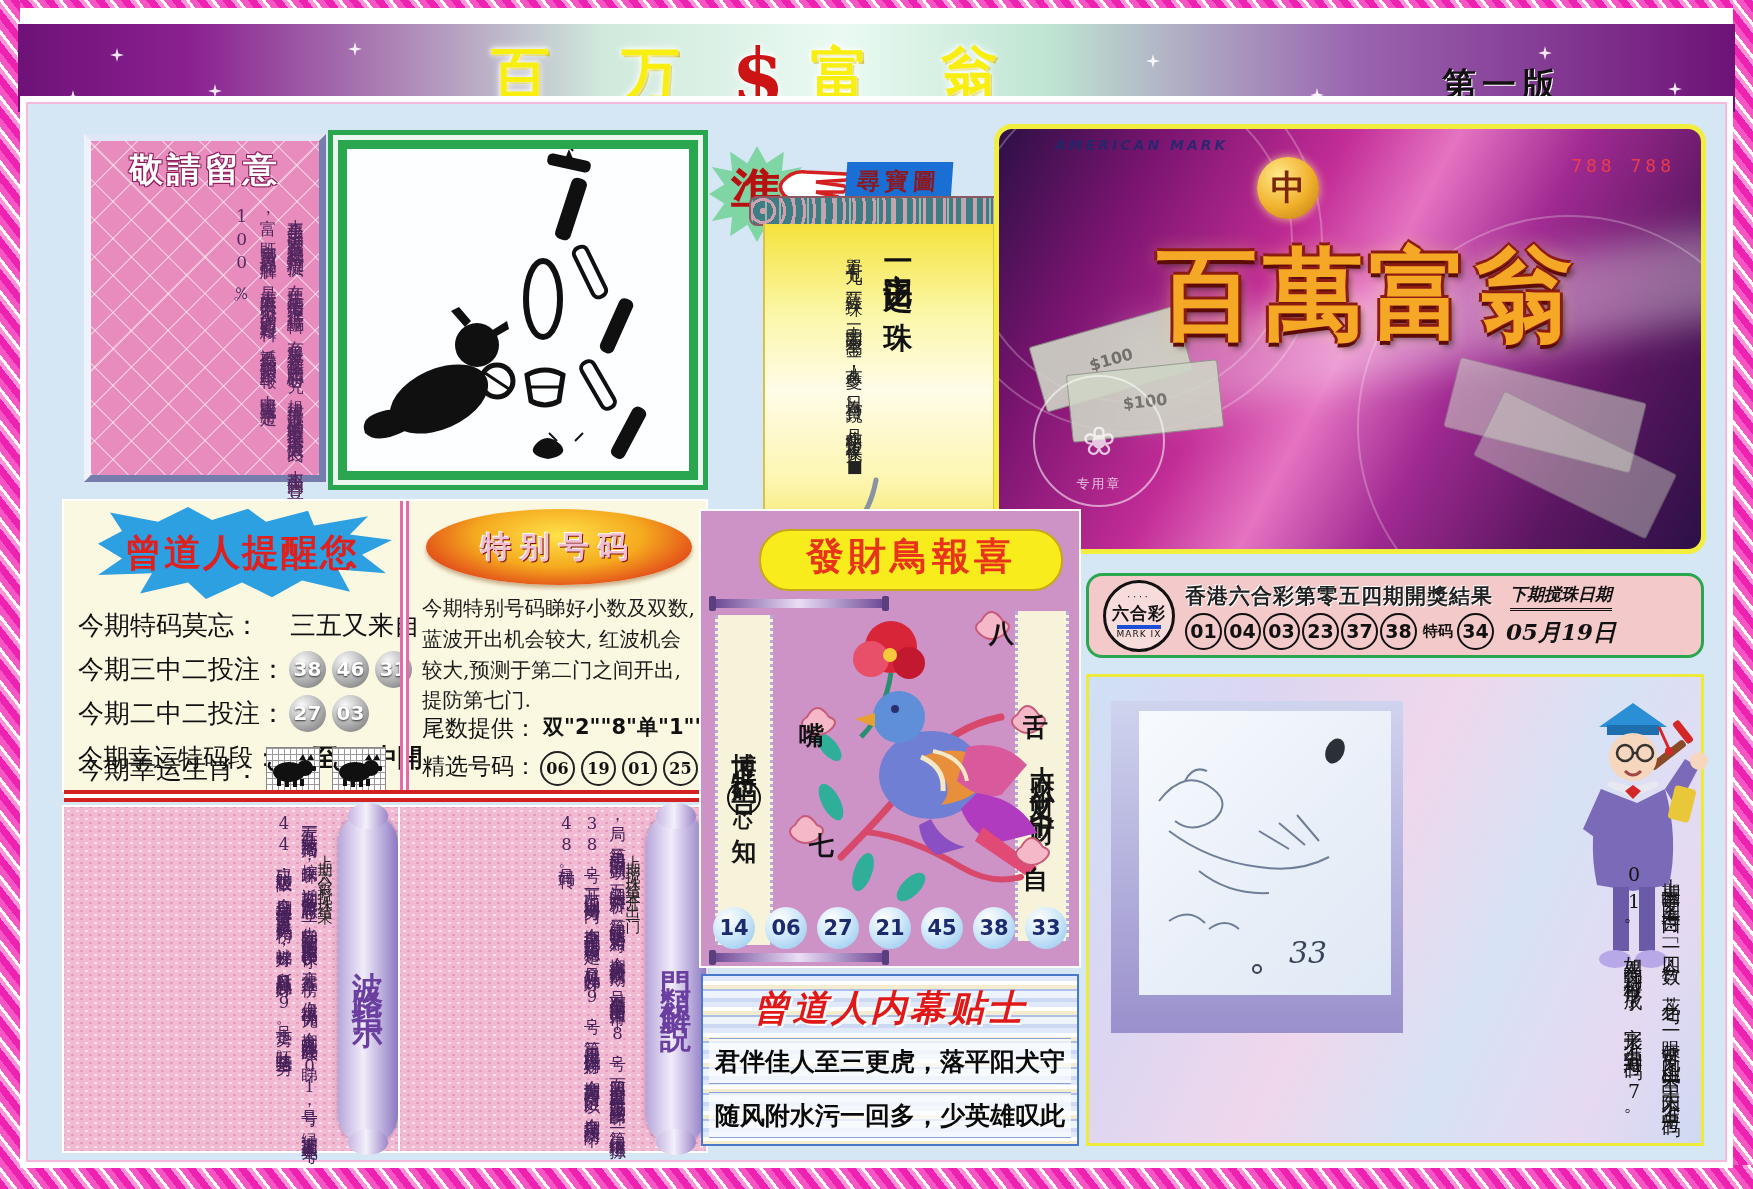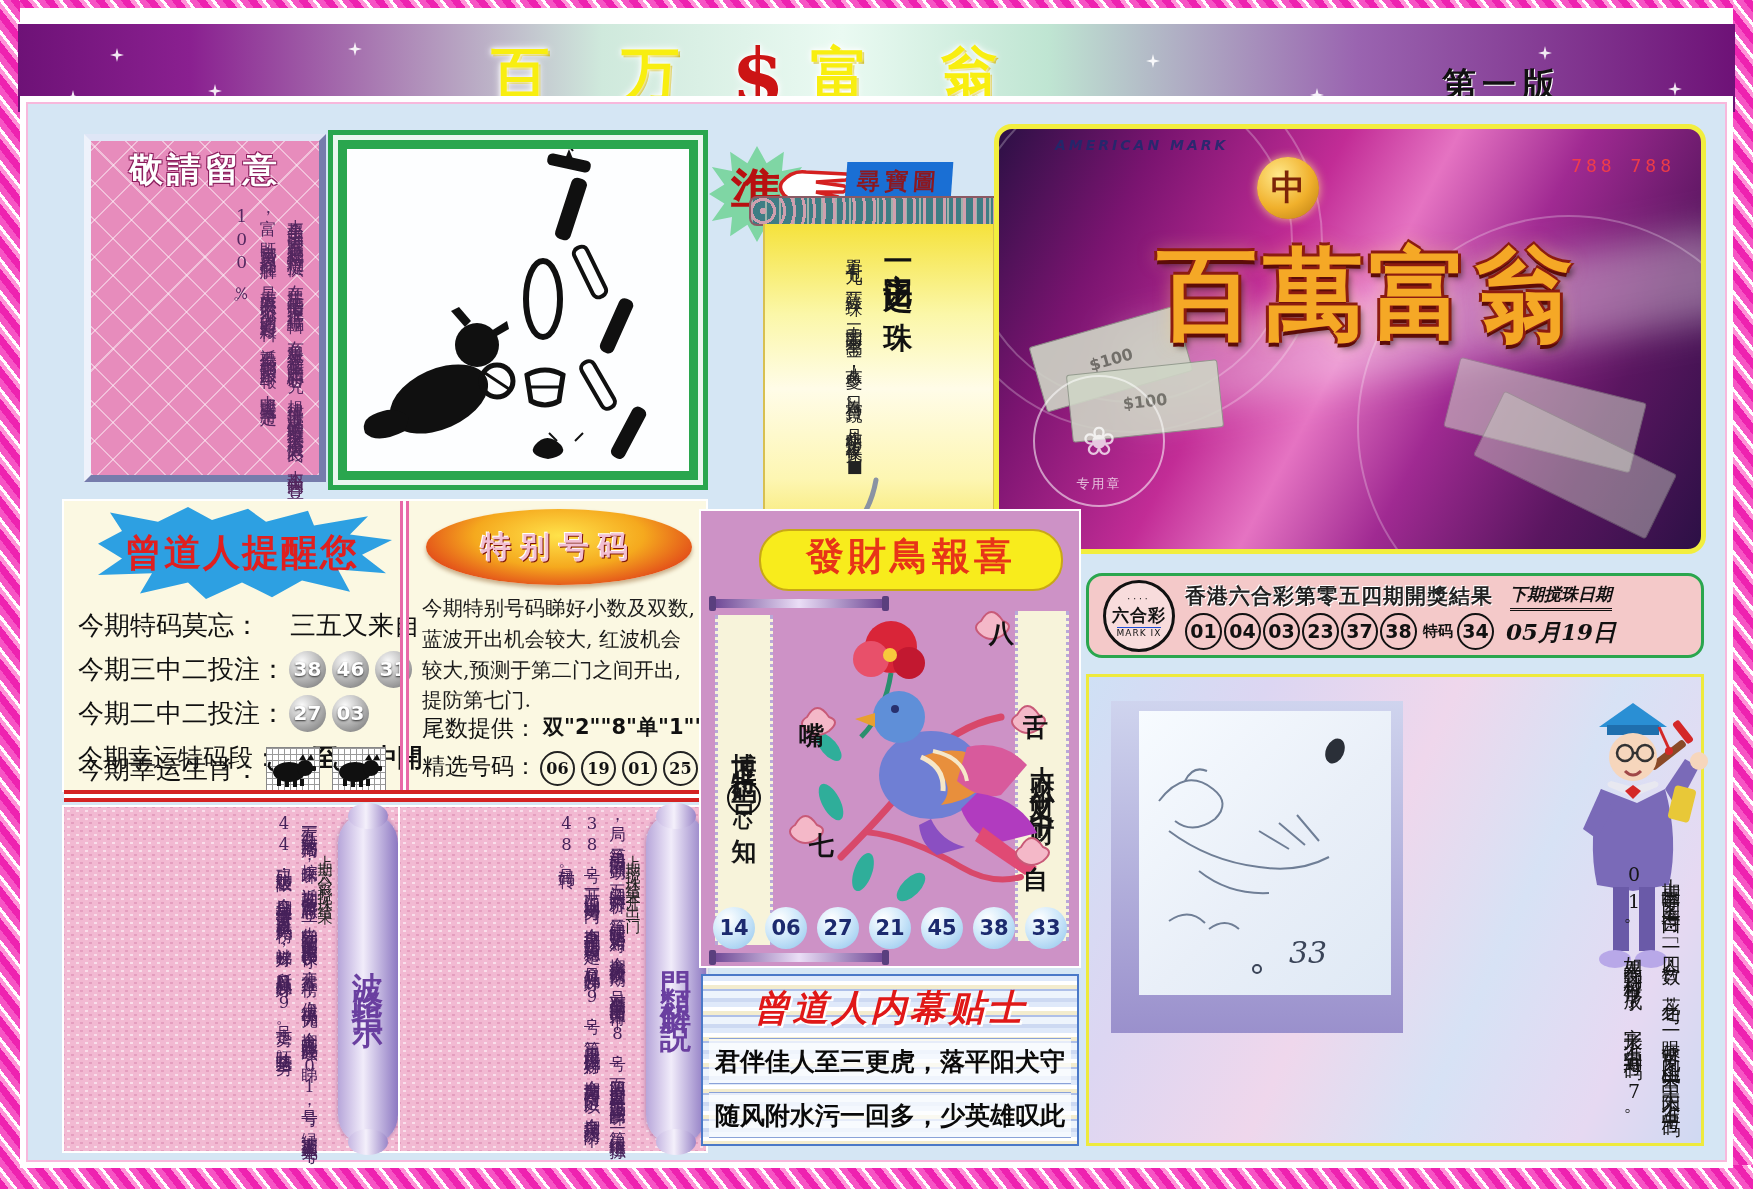--- a/index.html
+++ b/index.html
@@ -168,21 +168,21 @@
     font-style:italic;color:#e01818;font-family:"DejaVu Serif",serif;letter-spacing:3px;text-shadow:2px 2px 0 #fff;}
   .insider-line{position:absolute;left:6px;width:362px;height:44px;display:flex;align-items:center;justify-content:center;
     background:rgba(252,253,255,.72);border-top:1px solid #8aa2d8;border-bottom:1px solid #8aa2d8;
     font-size:25px;font-weight:bold;color:#0a0a0a;white-space:nowrap;}
   
   #results{left:1060px;top:471px;width:618px;height:85px;border-radius:16px;border:3px solid #2aa64e;
     background:#f4c9c9;box-sizing:border-box;display:flex;align-items:center;}
   #mark6-logo{width:66px;height:66px;border-radius:50%;border:3px solid #111;margin:0 10px 0 14px;flex:none;
     display:flex;flex-direction:column;align-items:center;justify-content:center;background:#f8dcdc;}
   #mark6-logo b{font-size:17px;color:#111;font-family:"DejaVu Serif",serif;letter-spacing:1px;}
-  #mark6-logo i{font-style:normal;font-size:9px;color:#111;letter-spacing:1px;border-top:1px solid #1d4ed8;}
+  #mark6-logo i{font-style:normal;font-size:9px;color:#111;letter-spacing:1px;border-top:4px solid #1d4ed8;}
   #mark6-logo u{text-decoration:none;font-size:9px;color:#111;letter-spacing:3px;}
   #results-main{display:flex;flex-direction:column;}
   #results-title{font-size:21px;font-weight:bold;color:#222;font-family:"DejaVu Serif",serif;letter-spacing:1px;
     text-shadow:1px 1px 0 #fff,-1px -1px 0 #fff;}
   #results-nums{display:flex;align-items:center;margin-top:3px;}
   .resnum{width:33px;height:33px;border-radius:50%;border:2.5px solid #111;display:flex;align-items:center;justify-content:center;
     font-size:19px;font-weight:bold;color:#111;margin-right:2px;background:transparent;}
   #spec-label{font-size:15px;font-weight:bold;color:#111;line-height:1.0;margin:0 4px;font-family:"DejaVu Serif",serif;}
   #results-right{margin-left:10px;display:flex;flex-direction:column;align-items:center;}
   #next-label{font-size:17px;font-weight:bold;font-style:italic;color:#111;font-family:"DejaVu Serif",serif;

